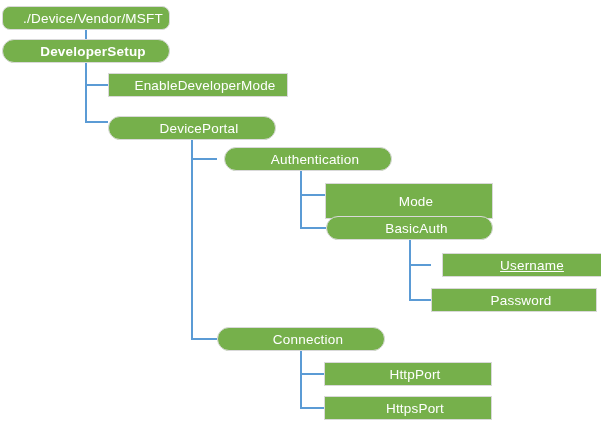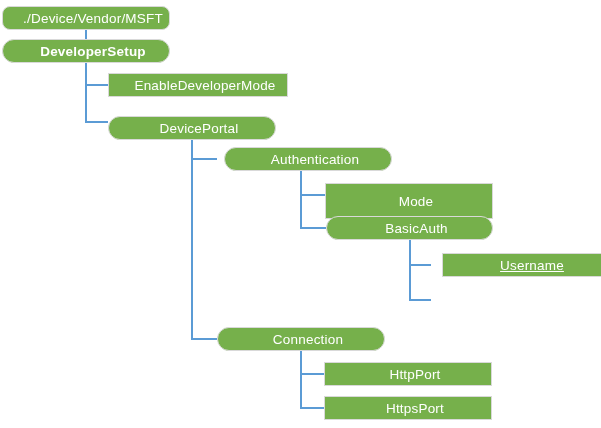--- a/index.html
+++ b/index.html
@@ -65,16 +65,17 @@
     <div class="conn v" style="left: 300px; top: 351px; width: 2px; height: 58px;"></div>
     <div class="conn h" style="left: 300px; top: 407px; width: 24px; height: 2px;"></div>
     <div class="node rounded" style="left: 2px; top: 6px; width: 168px; height: 24px;">./Device/Vendor/MSFT</div>
     <div class="node stadium" style="left: 2px; top: 39px; width: 168px; height: 24px; font-weight: bold;">DeveloperSetup</div>
     <div class="node rect" style="left: 108px; top: 73px; width: 180px; height: 24px;">EnableDeveloperMode</div>
     <div class="node stadium" style="left: 108px; top: 116px; width: 168px; height: 24px;">DevicePortal</div>
     <div class="node stadium" style="left: 224px; top: 147px; width: 168px; height: 24px;">Authentication</div>
     <div class="node rect" style="left: 325px; top: 183px; width: 168px; height: 36px;">Mode</div>
     <div class="node stadium" style="left: 326px; top: 216px; width: 167px; height: 24px;">BasicAuth</div>
     <div class="node rect" style="left: 442px; top: 253px; width: 166px; height: 24px; text-decoration: underline;">Username</div>
+    <div class="node rect" style="left: 431px; top: 288px; width: 166px; height: 24px;">Password</div>
     <div class="node stadium" style="left: 217px; top: 327px; width: 168px; height: 24px;">Connection</div>
     <div class="node rect" style="left: 324px; top: 362px; width: 168px; height: 24px;">HttpPort</div>
     <div class="node rect" style="left: 324px; top: 396px; width: 168px; height: 24px;">HttpsPort</div>
   </div>
 
 </body></html>

